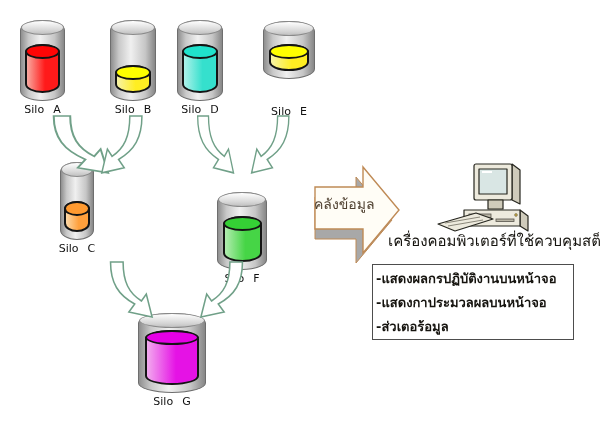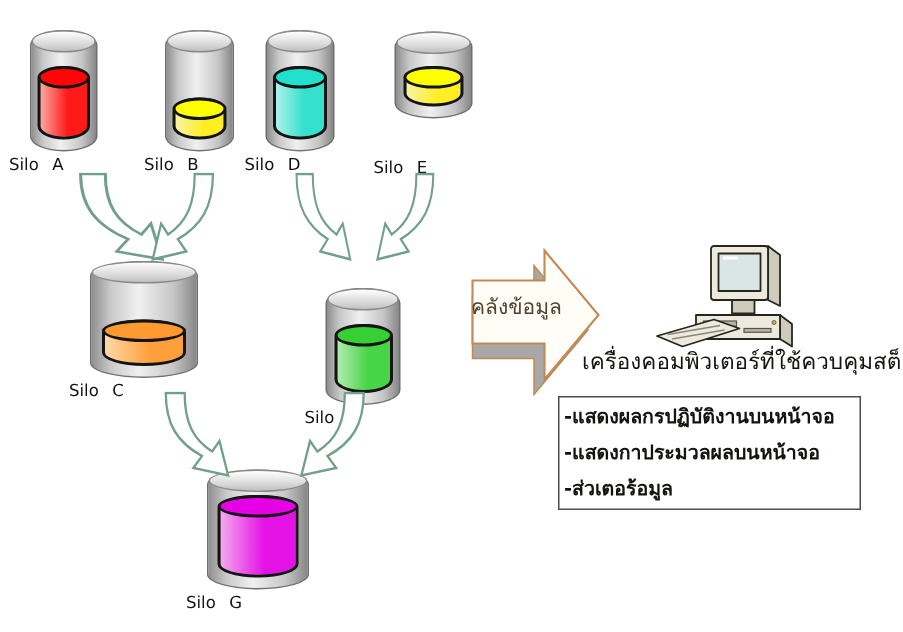--- a/index.html
+++ b/index.html
@@ -23,21 +23,21 @@
     position:absolute; left:11%; right:11%; bottom:8px; height:var(--level);
     box-sizing:border-box; border:2px solid #141414; border-radius:50%/9px;
     background:linear-gradient(90deg,var(--fill-light),var(--fill) 58%,var(--fill) 100%);
   }
   .silo .fill::before{
     content:""; position:absolute; left:-2px; right:-2px; top:-2px; height:15px;
     box-sizing:border-box; border:2px solid #141414; border-radius:50%;
     background:var(--fill-top);
   }
   .silo .slabel{
-    position:absolute; left:-14px; right:-14px; 
+    position:absolute; left:-14px; right:-14px; text-align:center;
     font-size:11px; color:#111; white-space:nowrap;
   }
   .silo .slabel .letter{margin-left:9px;}
   
   .curve{position:absolute;}
   .curve use{fill:#fff; stroke:var(--arrow-stroke); stroke-width:1.6;}
   .flip{transform:scaleX(-1);}
   
   .big-arrow{position:absolute; left:311px; top:163px; width:95px; height:106px;}
   .big-arrow .shadow{fill:var(--ba-shadow); stroke:var(--ba-outline); stroke-width:1;}
@@ -89,21 +89,21 @@
     <div class="fill"></div>
     <div class="slabel" style="top:83px"><span>Silo</span><span class="letter">B</span></div>
   </div>
 
   <div class="silo" style="left: 263px; top: 21px; width: 52px; height: 58px; --fill: #ffee22; --fill-light: #f7f3a6; --fill-top: #ffff00; --level: 46%;">
     <div class="body"></div>
     <div class="fill"></div>
     <div class="slabel" style="top:84px"><span>Silo</span><span class="letter">E</span></div>
   </div>
 
-  <div class="silo" style="left: 60px; top: 174px; width: 72px; height: 78px; --fill: #ffa03c; --fill-light: #fcd9a8; --fill-top: #ff9a30; --level: 40%;">
+  <div class="silo" style="left: 60px; top: 162px; width: 34px; height: 78px; --fill: #ffa03c; --fill-light: #fcd9a8; --fill-top: #ff9a30; --level: 40%;">
     <div class="body"></div>
     <div class="fill"></div>
     <div class="slabel" style="top:80px"><span>Silo</span><span class="letter">C</span></div>
   </div>
 
   <div class="silo" style="left: 217px; top: 170px; width: 50px; height: 78px; margin-top: 22px; --fill: #46d546; --fill-light: #b2ecb0; --fill-top: #35d035; --level: 59%;">
     <div class="body"></div>
     <div class="fill"></div>
     <div class="slabel" style="top:80px"><span>Silo</span><span class="letter">F</span></div>
   </div>

